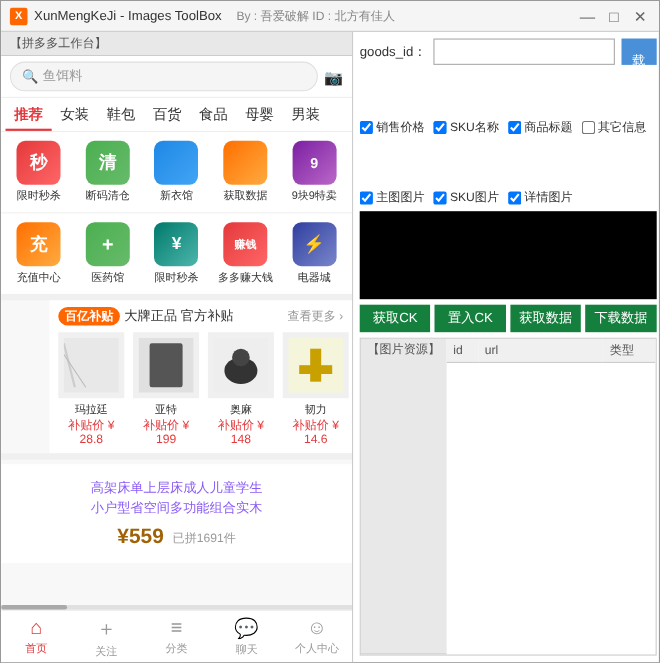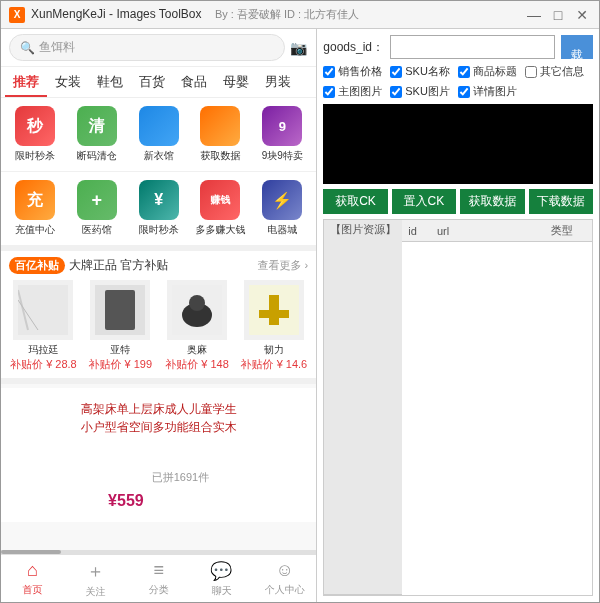--- a/index.html
+++ b/index.html
@@ -187,20 +187,21 @@
       color: #333;
       text-align: center;
     }
     .divider-bar {
       height: 6px;
       background: #f0f0f0;
     }
     .subsidy-section {
       background: #fff;
       padding: 6px 8px;
+      margin-left: 44px;
     }
     .subsidy-header {
       display: flex;
       align-items: center;
       margin-bottom: 6px;
       gap: 4px;
     }
     .subsidy-badge {
       background: #ff6600;
       color: white;
@@ -249,35 +250,34 @@
     .featured-product {
       background: #fff;
       margin-top: 4px;
       padding: 12px 8px;
       display: flex;
       flex-direction: column;
       align-items: center;
     }
     .featured-title {
       font-size: 12px;
-      color: #b91c1c;
+      color: #8b5cf6;
       text-align: center;
       line-height: 1.5;
       margin-bottom: 8px;
     }
     .featured-price-row {
       display: flex;
       align-items: center;
       gap: 8px;
     }
     .featured-price {
-      color: #be185d;
-      font-size: 16px;
+      color: #a16207;
+      font-size: 19px;
       font-weight: bold;
-      margin-top: 48px;
     }
     .featured-sold {
       color: #999;
       font-size: 11px;
     }
     .bottom-nav {
       display: flex;
       border-top: 1px solid #e0e0e0;
       background: #fff;
       height: 48px;
@@ -351,20 +351,21 @@
       display: flex;
       flex-wrap: wrap;
       gap: 4px 8px;
     }
     .checkbox-item {
       display: flex;
       align-items: center;
       gap: 3px;
       font-size: 11px;
       color: #333;
+      margin-top: 44px;
     }
     .checkbox-item input[type="checkbox"] {
       width: 12px;
       height: 12px;
     }
     .preview-area {
       background: #000;
       height: 80px;
       flex-shrink: 0;
     }
@@ -438,20 +439,21 @@
     <div class="title-bar-controls">
       <button class="title-btn">—</button>
       <button class="title-btn">□</button>
       <button class="title-btn close">✕</button>
     </div>
   </div>
 
   <div class="main-content">
 
     <div class="left-panel">
+      <div class="workspace-label">【拼多多工作台】</div>
       <div class="phone-browser">
 
         <div class="search-bar">
           <div class="search-input-wrap">
             <span class="search-icon-sm">🔍</span>
             <span>鱼饵料</span>
           </div>
           <span class="camera-icon">📷</span>
         </div>
 

